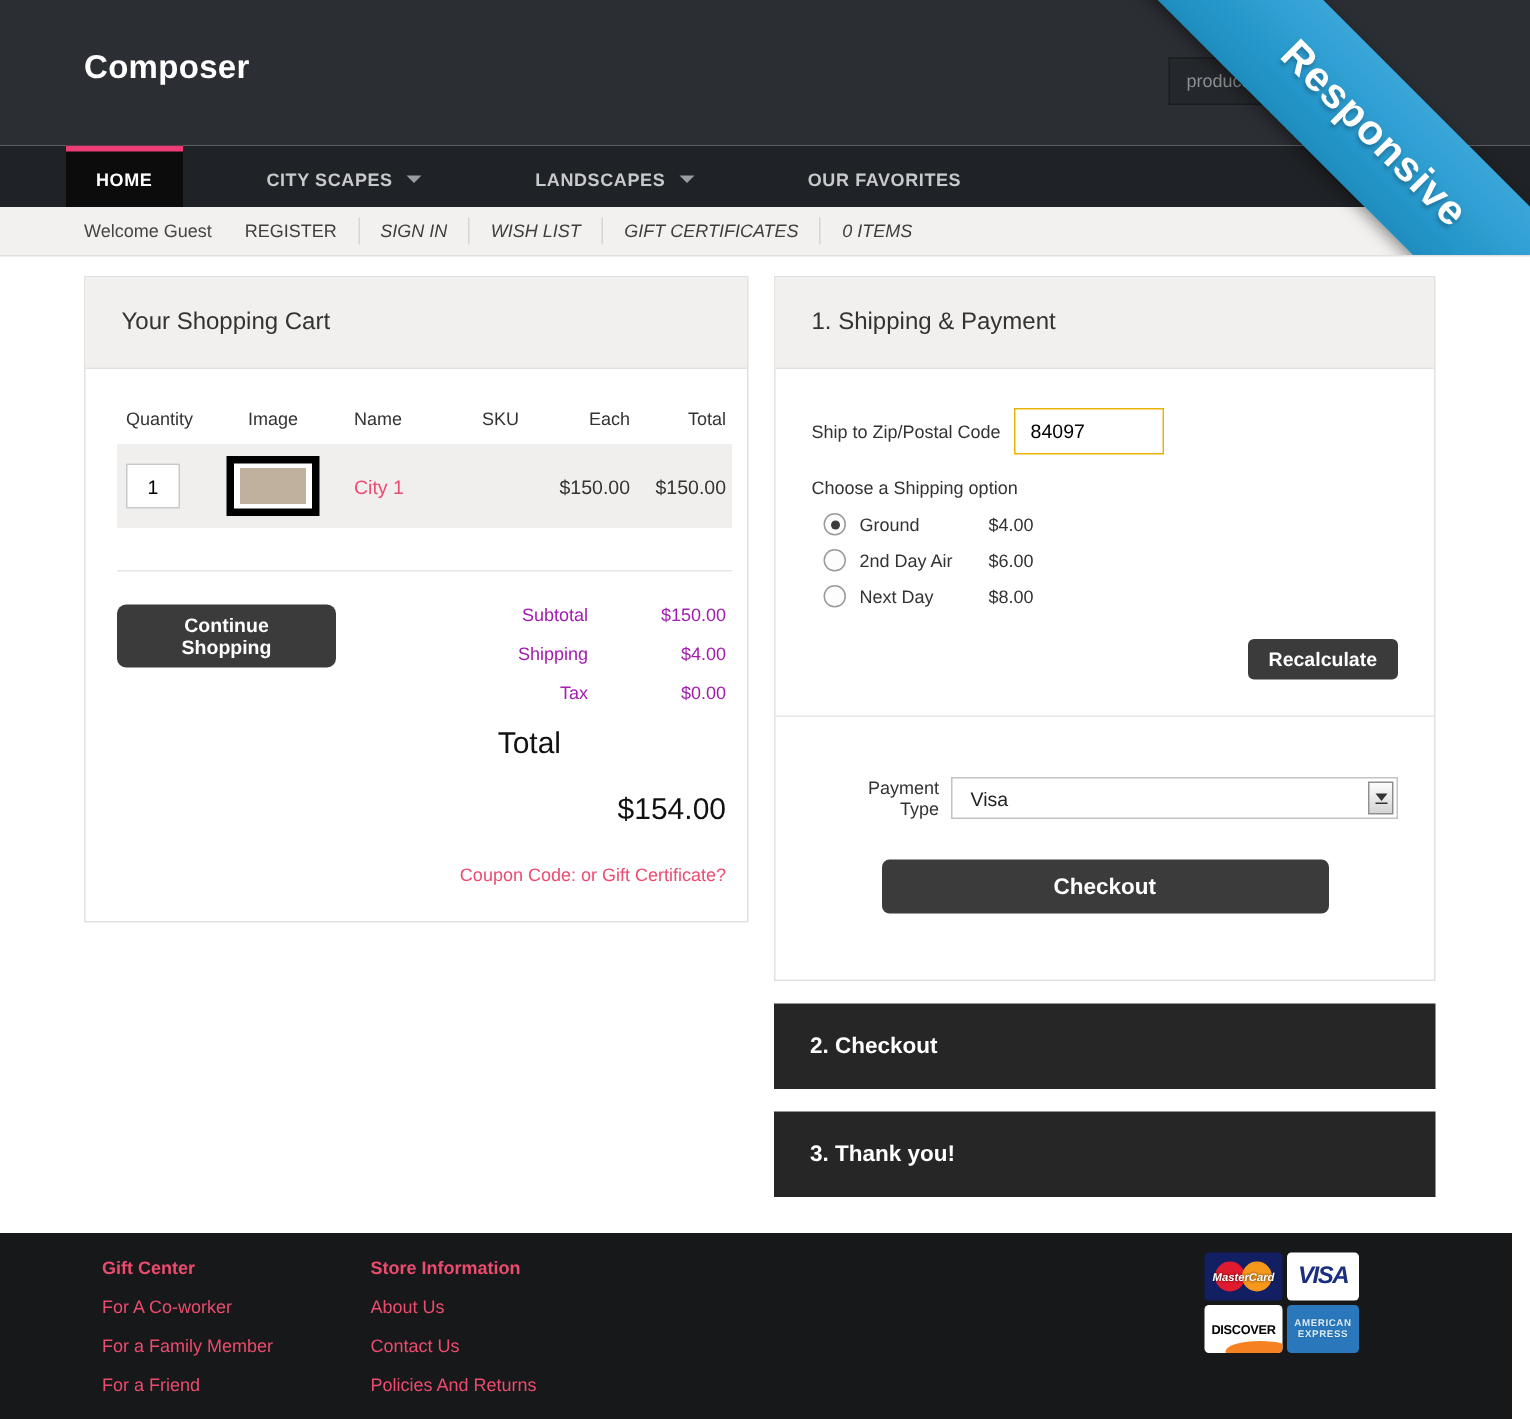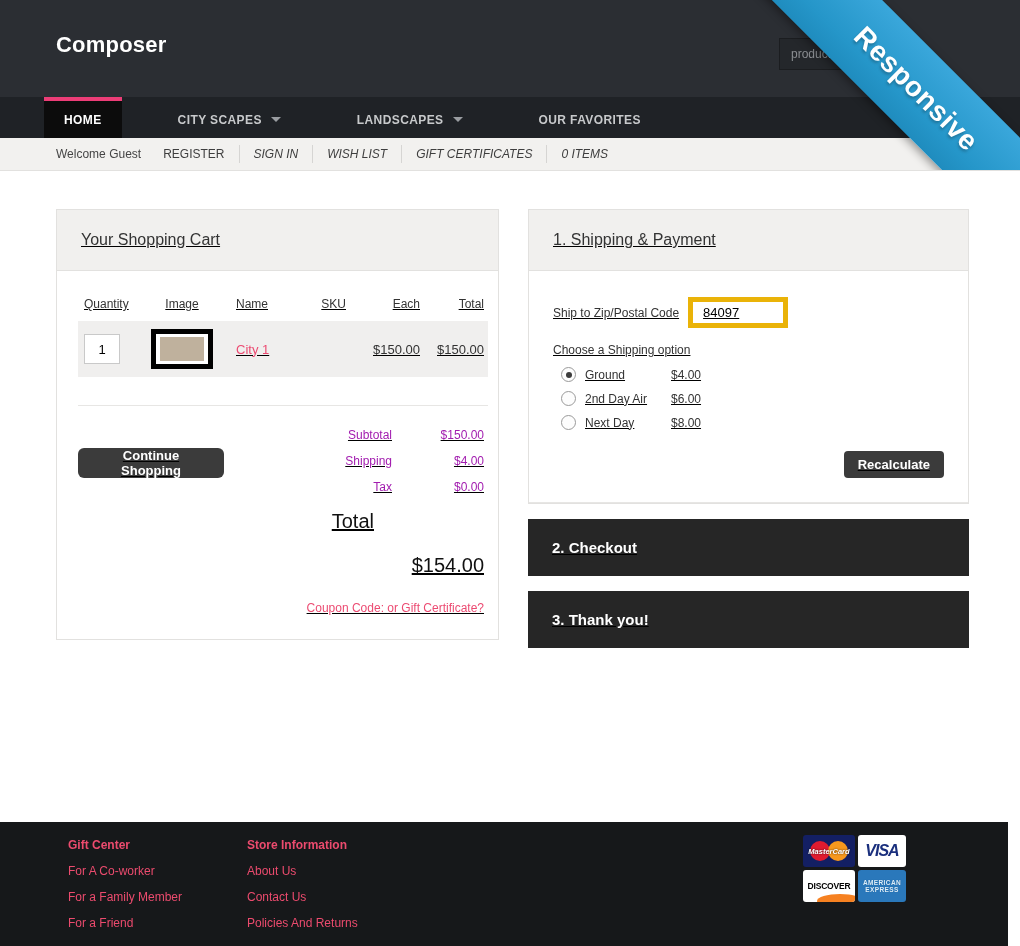--- a/index.html
+++ b/index.html
@@ -26,25 +26,25 @@
 
   
   .ribbon-wrap { position:absolute; top:0; right:0; width:330px; height:170px; overflow:hidden; z-index:40; pointer-events:none; }
   .ribbon { position:absolute; top:50px; right:-112px; width:432px; height:78px; transform:rotate(45deg);
             background:linear-gradient(180deg,#3aa7db 0%,#2596c9 70%,#1f8cbe 100%);
             display:flex; align-items:center; justify-content:center;
             color:#fff; font-size:28px; font-weight:600; letter-spacing:.5px;
             box-shadow:0 3px 10px rgba(0,0,0,.4); text-shadow:1px 2px 3px rgba(0,0,0,.25); }
 
   
-  .content { display:flex; align-items:flex-start; padding:38px 0 0 56px;text-decoration:underline; }
+  .content { display:flex; align-items:flex-start; padding:13px 0 0 56px; }
   .panel { background:#fff; border:1px solid #e2e1df; }
   .panel-head { background:#f1f0ee; border-bottom:1px solid #e2e1df; padding:21px 24px; font-size:16px; color:#333; }
   .cart-panel { width:443px; }
-  .right-col { width:441px; margin-left:29px; display:flex; flex-direction:column; }
+  .right-col { width:441px; margin-left:17px; display:flex; flex-direction:column; }
 
   
   .cart-body { padding:26px 10px 24px 21px; }
   .cart-table-head, .cart-row { display:flex; align-items:center; }
   .col-qty { width:60px; }
   .col-img { width:88px; text-align:center; }
   .col-name { flex:1; padding-left:10px; }
   .col-sku { width:52px; text-align:right; }
   .col-each { width:74px; text-align:right; }
   .col-total { width:68px; text-align:right; padding-right:4px; }
@@ -56,34 +56,34 @@
   .thumb-img { width:44px; height:24px;
     background:
       linear-gradient(0deg, rgba(40,36,32,.55) 0 22%, rgba(0,0,0,0) 22%),
       repeating-linear-gradient(90deg,#cabba7 0 6px,#8e8173 6px 9px,#d9cfbf 9px 15px,#4d463e 15px 18px,#b2a violet490 18px 24px,#a89a87 18px 24px);
     background-color:#bfb19d; }
   .item-link { color:#ec4b72; cursor:pointer; }
 
   .cart-divider { border-top:1px solid #e7e6e4; margin:28px 0 0 0; }
   .cart-footer { display:flex; padding:22px 4px 0 0; }
   .btn-dark { background:#3b3b3b; color:#fff; font-weight:bold; font-size:13px; border:none; border-radius:6px; cursor:pointer; font-family:"Liberation Sans", sans-serif; }
-  .continue-btn { padding:0 17px; height:30px; margin-top:20px; }
+  .continue-btn { padding:0 17px; height:42px; margin-top:0; }
   .totals { margin-left:auto; width:270px; }
   .totals-row { display:flex; justify-content:flex-end; font-size:12px; color:#a21caf; margin-bottom:12px; }
   .totals-label { width:150px; text-align:right; }
   .totals-value { width:92px; text-align:right; }
   .grand-row { display:flex; justify-content:flex-end; font-size:20px; color:#111; margin:16px 0 0 0; }
   .grand-row .totals-label { width:150px; }
   .grand-row .totals-value { width:110px;margin-top:44px; }
   .coupon-link { display:block; text-align:right; color:#ec4b72; font-size:12px; margin-top:24px; cursor:pointer; }
 
   
   .ship-body { padding:26px 24px 16px 24px; }
   .zip-row { display:flex; align-items:center; font-size:12px; color:#333; }
-  .zip-input { width:100px; height:31px; border:5px solid #eab308; margin-left:9px; padding:0 10px; font-size:13px; font-family:"Liberation Sans", sans-serif; }
+  .zip-input { width:100px; height:31px; border:1px solid #eab308; margin-left:9px; padding:0 10px; font-size:13px; font-family:"Liberation Sans", sans-serif; }
   .ship-opt-label { font-size:12px; color:#333; margin:15px 0 10px 0; }
   .radio-row { display:flex; align-items:center; margin:0 0 9px 8px; font-size:12px; color:#333; }
   .radio { width:15px; height:15px; border-radius:50%; border:1px solid #9a9a9a; background:#fdfdfd; display:inline-flex; align-items:center; justify-content:center; cursor:pointer; }
   .radio.checked::after { content:""; width:6px; height:6px; border-radius:50%; background:#3c3c3c; }
   .radio-label { width:86px; margin-left:9px; cursor:pointer; }
   .recalc-row { display:flex; justify-content:flex-end; padding:12px 0 8px 0; }
   .recalc-btn { height:27px; padding:0 14px; border-radius:4px; }
   .section-divider { border-top:1px solid #e7e6e4; }
   .pay-body { padding:40px 24px 44px 24px; }
   .pay-row { display:flex; align-items:center; justify-content:flex-start; padding-left:9px; }
@@ -241,20 +241,33 @@
           <span>$8.00</span>
         </div>
 
         <div class="recalc-row">
           <button class="btn-dark recalc-btn">Recalculate</button>
         </div>
       </div>
 
       <div class="section-divider"></div>
 
+      <div class="pay-body">
+        <div class="pay-row">
+          <span class="pay-label">Payment Type</span>
+          <div class="select-box">
+            <span>Visa</span>
+            <span class="select-arrow">
+              <span class="tri"></span>
+                <span class="bar"></span>
+            </span>
+          </div>
+        </div>
+        <button class="btn-dark checkout-btn">Checkout</button>
+      </div>
     </div>
 
     <div class="step-bar first">2. Checkout</div>
     <div class="step-bar">3. Thank you!</div>
   </div>
 </div>
 
 <div class="site-footer">
   <div class="footer-col c1">
     <div class="footer-heading">Gift Center</div>

